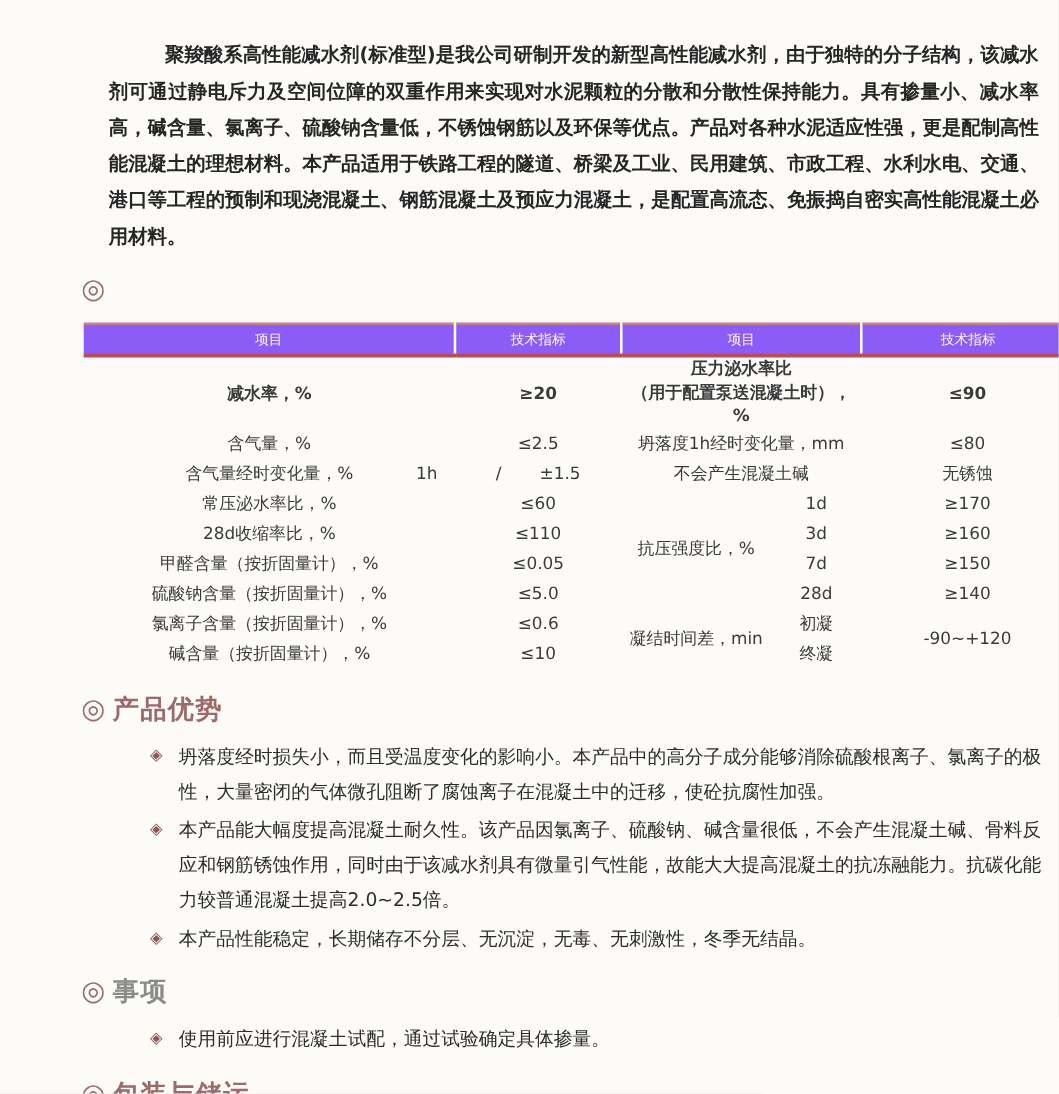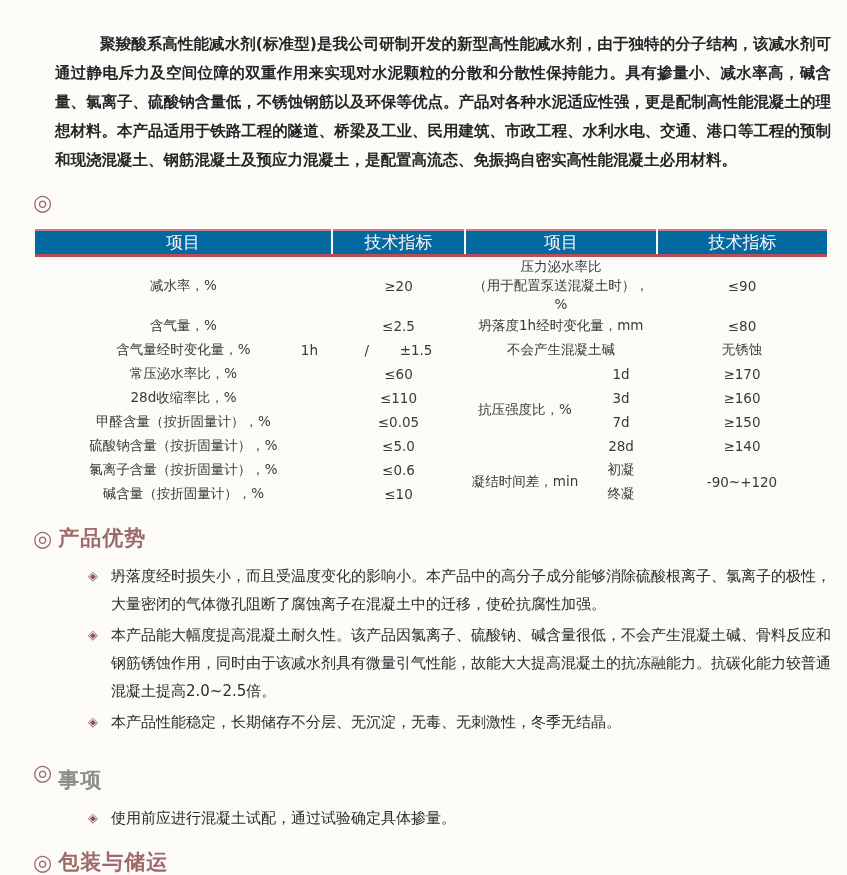--- a/index.html
+++ b/index.html
@@ -5,20 +5,21 @@
   html,body{margin:0;padding:0;background:#e9e7e2;}
   .page{
     position:relative;
     width:847px;height:875px;
     margin:0 auto;
     background:#fcfbf8;
     font-family:"DejaVu Sans","Liberation Sans",sans-serif;
     color:#2f2f2f;
     overflow:hidden;
     box-sizing:border-box;
+    padding-left:32px;
   }
   
   .intro{
     margin:30px 16px 0 55px;
     font-size:15.5px;
     line-height:29px;
     font-weight:600;
     color:#262626;
     text-indent:45px;
     text-align:justify;
@@ -32,49 +33,49 @@
     letter-spacing:1px;
     display:flex;
     align-items:center;
   }
   .sec-head .marker{
     font-size:22px;
     font-weight:400;
     margin-right:5px;
     color:#9d6a6a;
   }
-  .sec-head .suffix{color:#8b8b87;margin-top:16px;}
+  .sec-head .suffix{color:#8b8b87;}
   
   table.perf{
     margin:14px 0 0 35px;
     border-collapse:collapse;
     table-layout:fixed;
     width:792px;
     font-size:13.5px;
     color:#3a3a3a;
   }
   table.perf th{
-    background:#0369a1;
+    background:#8b5cf6;
     color:#fdf4f5;
     font-weight:400;
-    font-size:17px;
+    font-size:11px;
     height:23px;
     border-top:2px solid #c87f8a;
     border-bottom:3px solid #b94c57;
     text-align:center;
     padding:0;
   }
   table.perf th.sep{border-right:2px solid #fff;}
   table.perf td{
     text-align:center;
     vertical-align:middle;
     height:24px;
     padding:0 2px;
   }
-  table.perf tr.tall td{height:48px;}
+  table.perf tr.tall td{height:48px;font-weight:bold;}
   .two-line{line-height:19px;font-size:13.5px;}
   .cell-rel{position:relative;}
   .cell-rel .t-right{position:absolute;right:14px;top:50%;transform:translateY(-50%);}
   .cell-split{display:flex;justify-content:space-evenly;align-items:center;height:24px;}
   
   .bullets{margin:10px 14px 0 88px;}
   .bullet-item{
     display:flex;
     align-items:flex-start;
     margin-bottom:3px;

